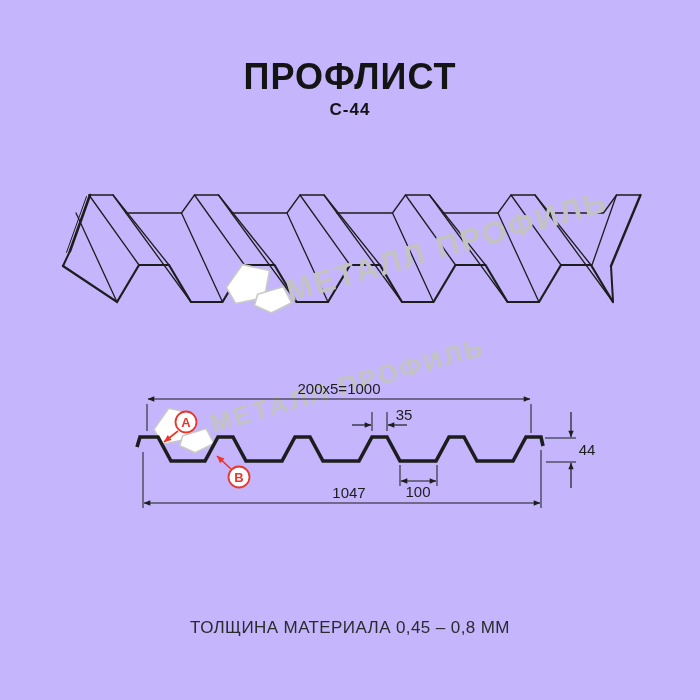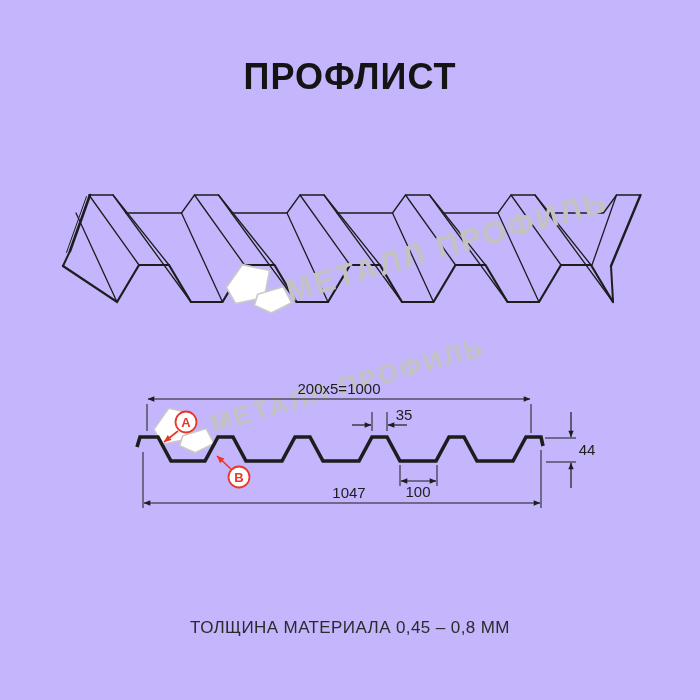--- a/index.html
+++ b/index.html
@@ -15,20 +15,21 @@
   .wm-text{font-weight:700;letter-spacing:2.5px;fill:#c3c3c3;}
   .dim-text{font-size:15px;fill:#1d1d1d;}
   .lbl-text{font-size:13px;font-weight:700;fill:#e8372b;}
 </style>
 </head>
 <body>
 
 <div class="page">
 
   <div class="title">ПРОФЛИСТ</div>
+  <div class="subtitle">С-44</div>
 
   <svg width="700" height="700" viewBox="0 0 700 700">
     <defs>
       <marker id="arrB" viewBox="0 0 10 10" refX="9" refY="5" markerWidth="10" markerHeight="7" orient="auto-start-reverse" markerUnits="userSpaceOnUse">
         <path d="M0,1.2 L9.5,5 L0,8.8 Z" fill="#1d1d1d"></path>
       </marker>
       <marker id="arrR" viewBox="0 0 10 10" refX="9" refY="5" markerWidth="11" markerHeight="8" orient="auto-start-reverse" markerUnits="userSpaceOnUse">
         <path d="M0,1 L9.5,5 L0,9 Z" fill="#e8372b"></path>
       </marker>
     </defs>

